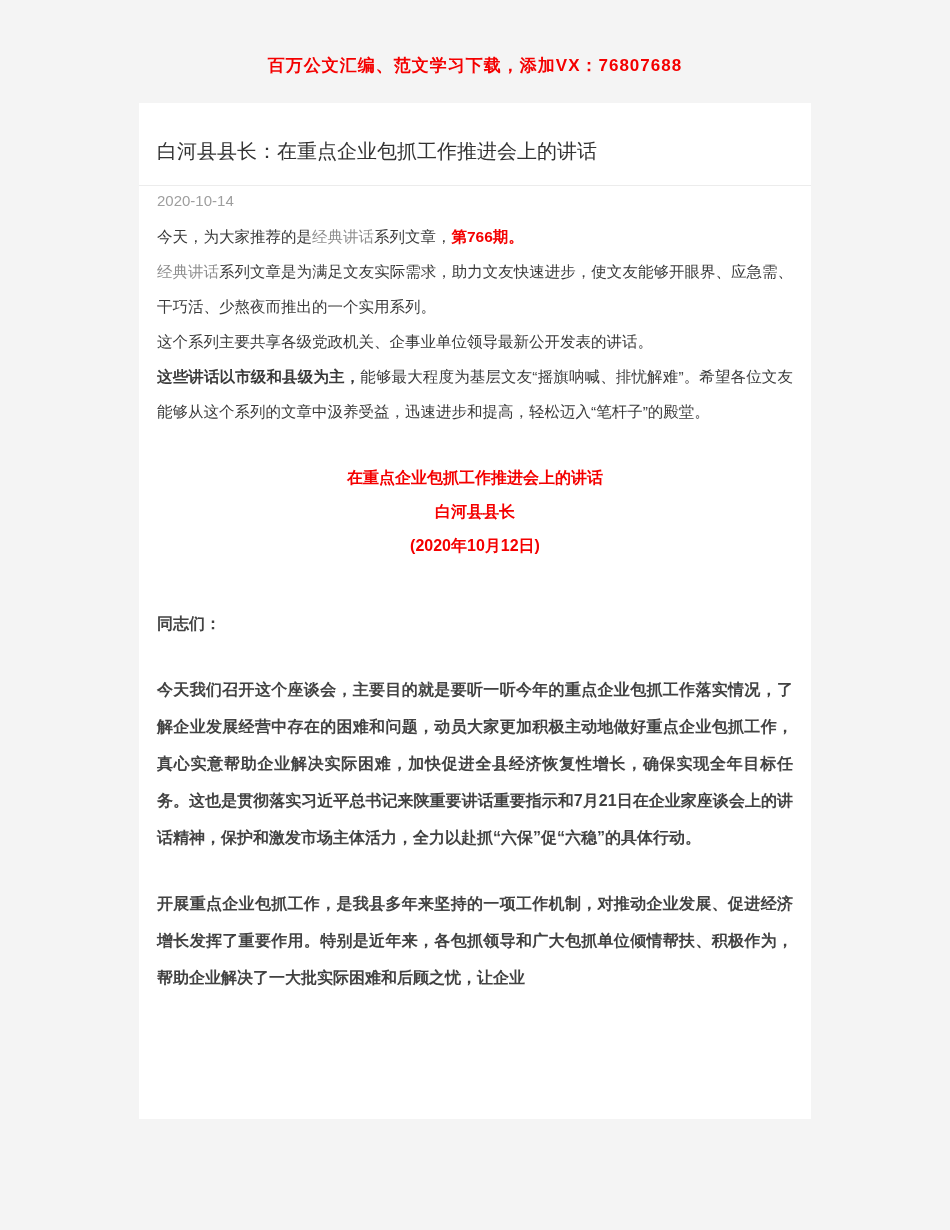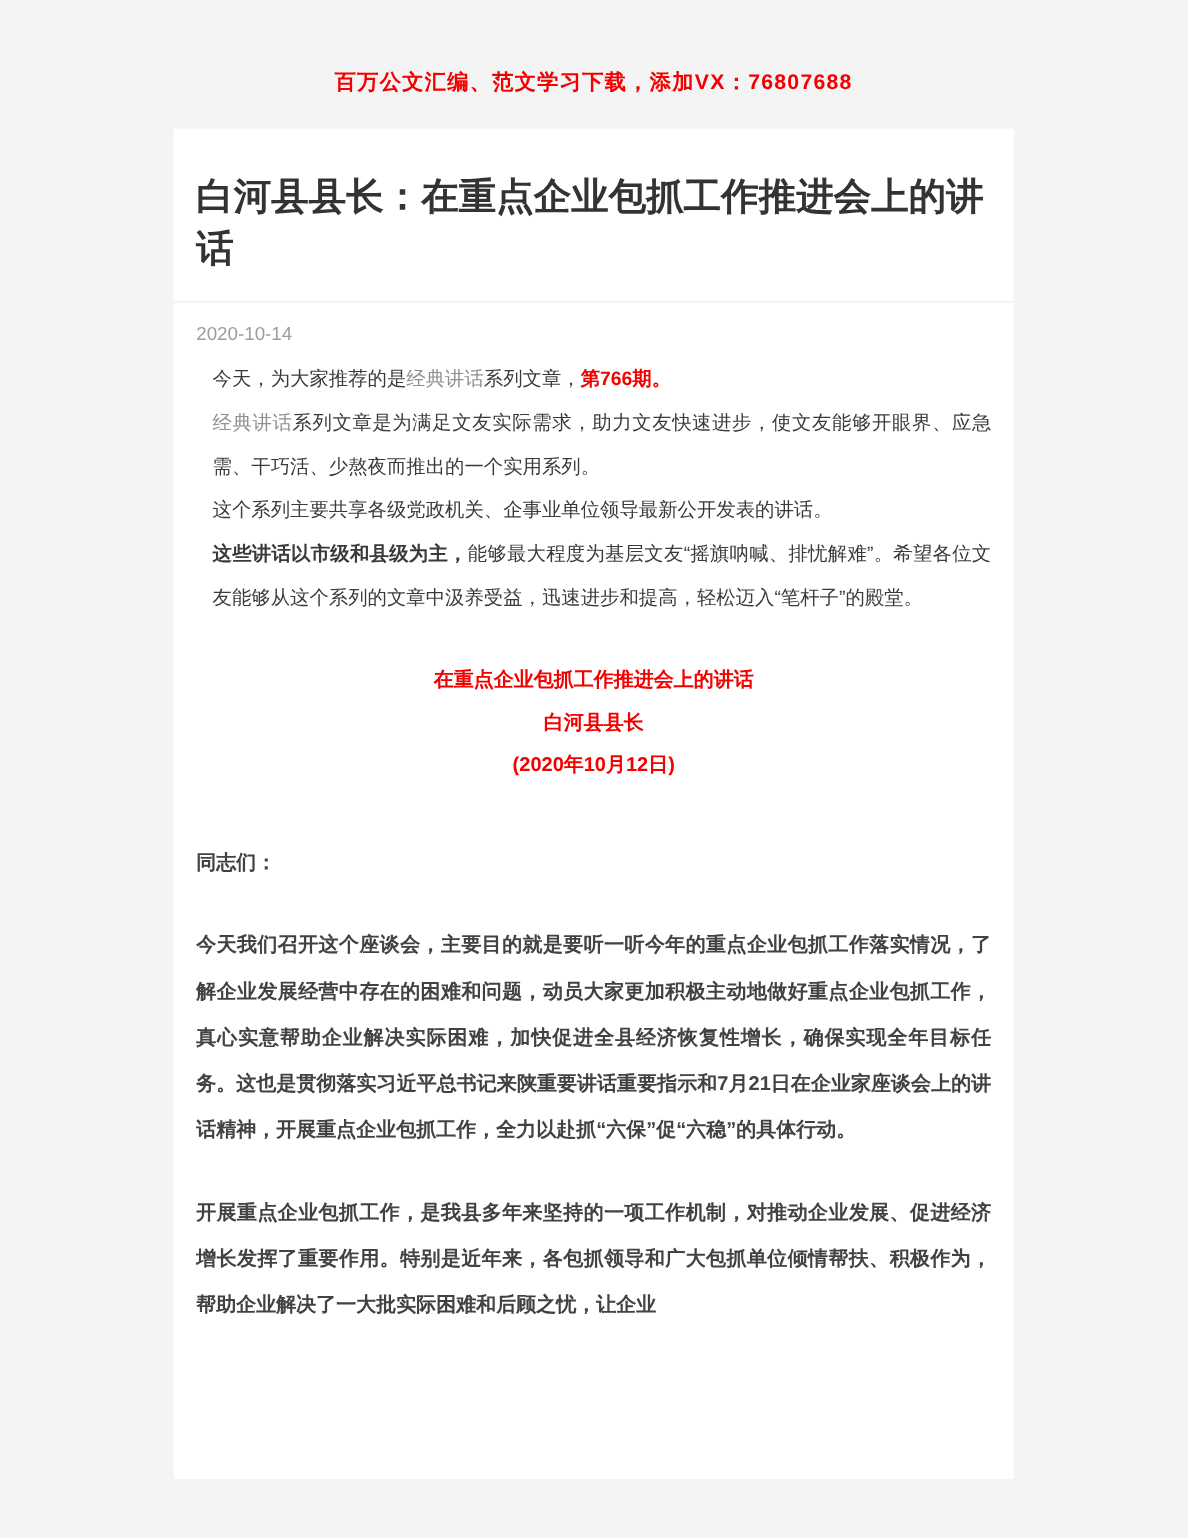--- a/index.html
+++ b/index.html
@@ -31,44 +31,43 @@
     letter-spacing:1px;
   }
   .content-card{
     width:672px;
     margin:26px auto 0;
     background:var(--card-bg);
     padding:34px 18px 120px;
     min-height:1016px;
   }
   .article-title{
-    font-size:30px;
-    font-weight:700;
+    font-size:20px;
+    font-weight:400;
     color:var(--title-color);
     line-height:1.4;
   }
   .title-divider{
     border:none;
     border-top:1px solid var(--divider);
     margin:20px -18px 0;
   }
   .article-date{
-    margin-top:17px;
+    margin-top:6px;
     font-size:15px;
     color:var(--date-gray);
   }
   .intro-section{
     margin-top:10px;
   }
   .intro-p{
     font-size:15.5px;
     line-height:35px;
     color:var(--body-text);
     text-align:justify;
-    margin-left:13px;
   }
   .seg-normal{color:var(--body-text);}
   .seg-muted{color:var(--muted-gray);}
   .seg-bold{color:var(--body-text);font-weight:700;}
   .seg-redbold{color:var(--accent-red);font-weight:700;}
   .speech-heading{
     margin-top:32px;
     text-align:center;
   }
   .speech-head-line{
@@ -116,19 +115,19 @@
       </div>
 
     <div class="speech-heading">
         <p class="speech-head-line">在重点企业包抓工作推进会上的讲话</p>
         <p class="speech-head-line">白河县县长</p>
         <p class="speech-head-line">(2020年10月12日)</p>
       </div>
 
     <div class="speech-body">
         <p class="speech-p">同志们：</p>
-        <p class="speech-p">今天我们召开这个座谈会，主要目的就是要听一听今年的重点企业包抓工作落实情况，了解企业发展经营中存在的困难和问题，动员大家更加积极主动地做好重点企业包抓工作，真心实意帮助企业解决实际困难，加快促进全县经济恢复性增长，确保实现全年目标任务。这也是贯彻落实习近平总书记来陕重要讲话重要指示和7月21日在企业家座谈会上的讲话精神，开展重点企业包抓工作，全力以赴抓“六保”促“六稳”的具体行动。</p>
+        <p class="speech-p">今天我们召开这个座谈会，主要目的就是要听一听今年的重点企业包抓工作落实情况，了解企业发展经营中存在的困难和问题，动员大家更加积极主动地做好重点企业包抓工作，真心实意帮助企业解决实际困难，加快促进全县经济恢复性增长，确保实现全年目标任务。这也是贯彻落实习近平总书记来陕重要讲话重要指示和7月21日在企业家座谈会上的讲话精神，保护和激发市场主体活力，全力以赴抓“六保”促“六稳”的具体行动。</p>
         <p class="speech-p">开展重点企业包抓工作，是我县多年来坚持的一项工作机制，对推动企业发展、促进经济增长发挥了重要作用。特别是近年来，各包抓领导和广大包抓单位倾情帮扶、积极作为，帮助企业解决了一大批实际困难和后顾之忧，让企业</p>
       </div>
 
   </div>
 
 </div>
 
 </body></html>

